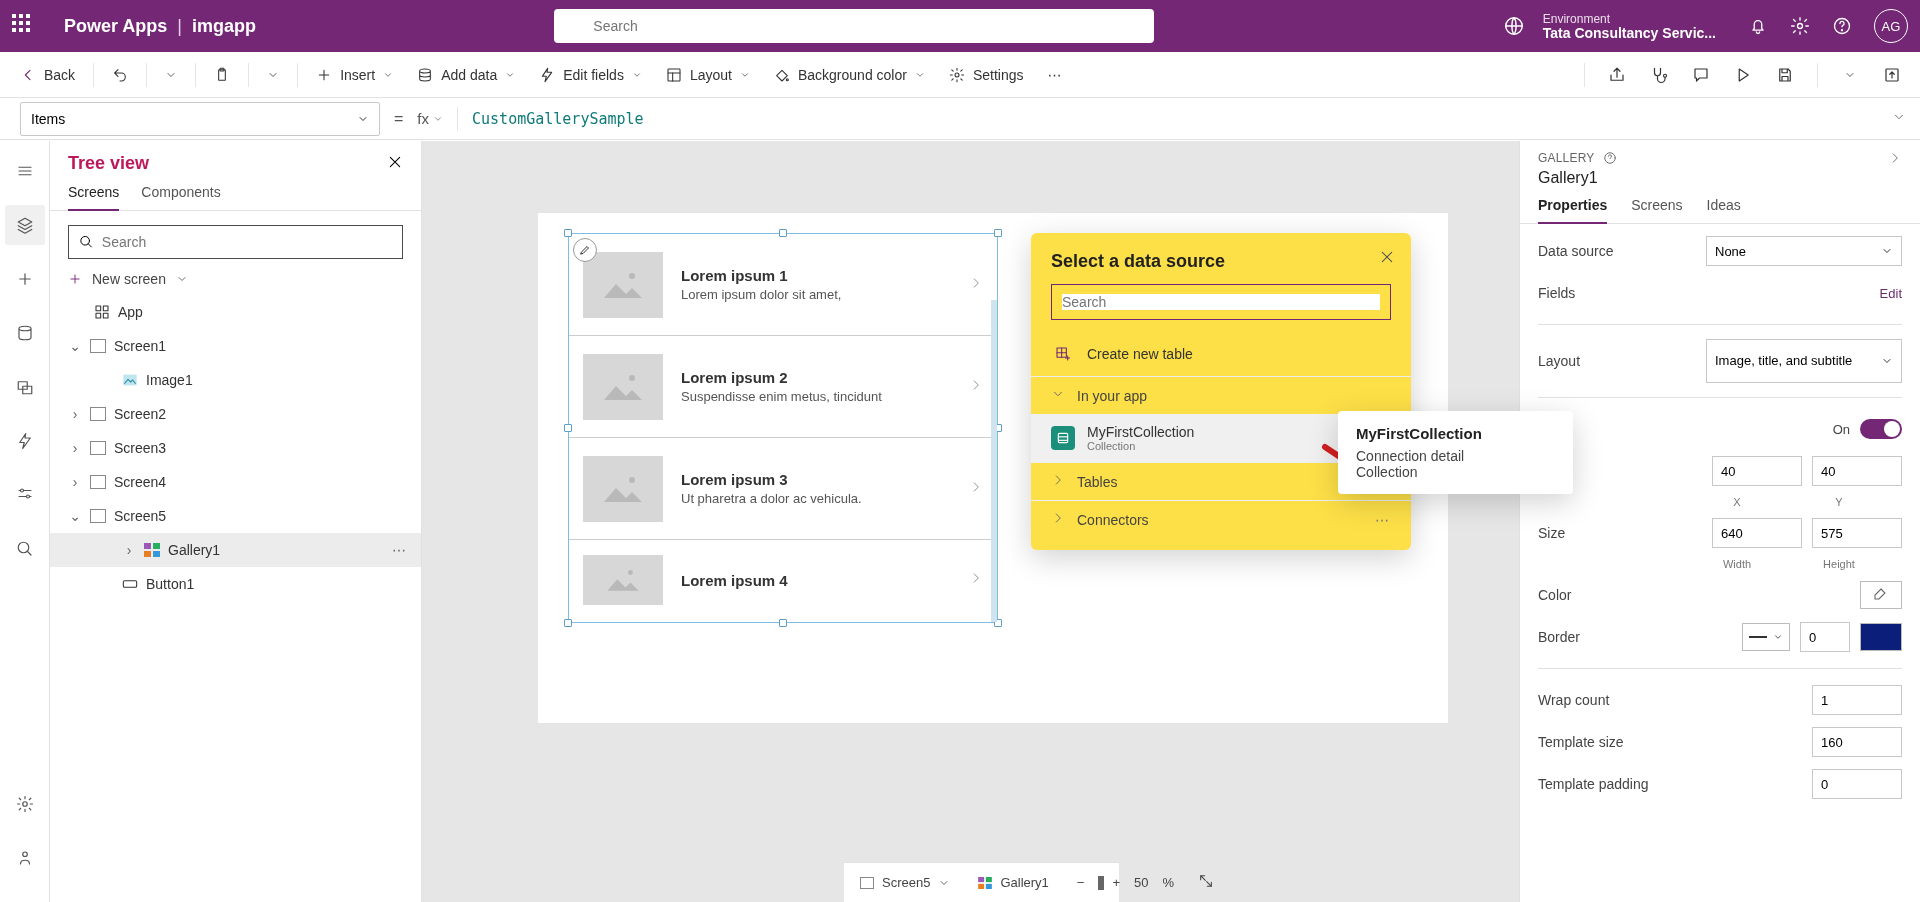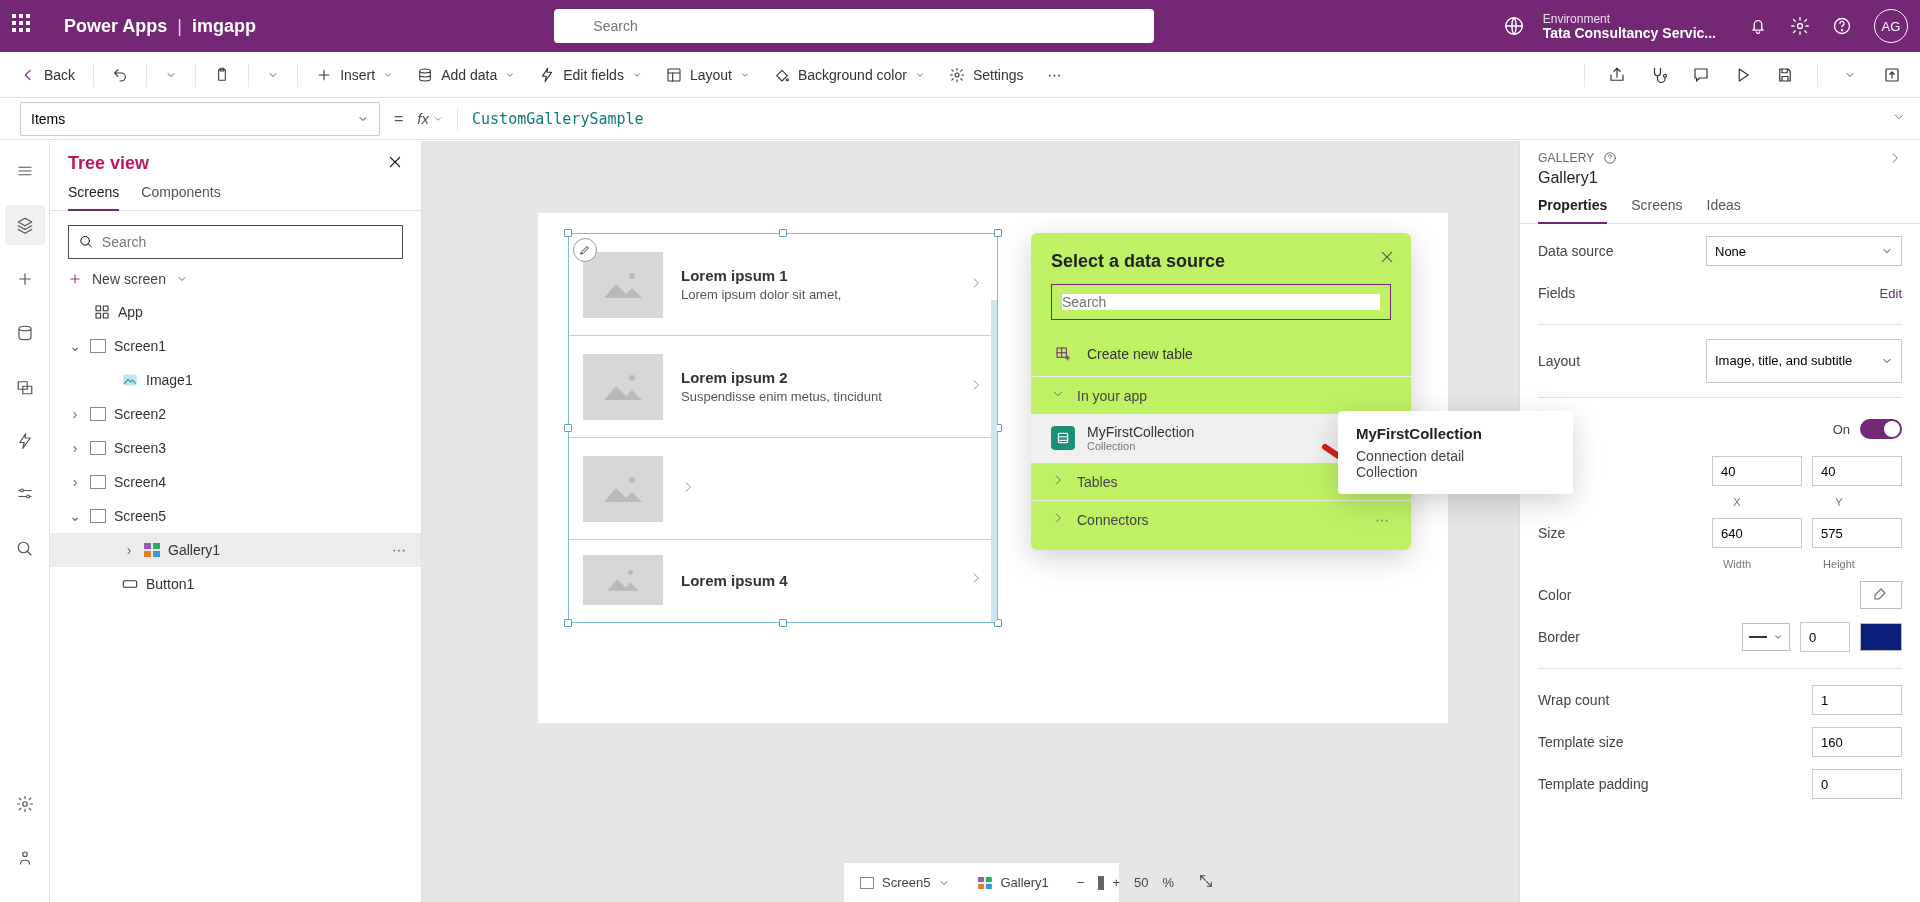--- a/index.html
+++ b/index.html
@@ -27,21 +27,21 @@
 .cmdbar .divider { width: 1px; height: 24px; background: #e5e5e5; margin: 0 4px; }
 .cmd-right { margin-left: auto; display: flex; align-items: center; gap: 6px; }
 .cmd-right .divider { margin: 0 8px; }
 .cmd-right .ico-btn { width: 36px; height: 36px; display: flex; align-items: center; justify-content: center; border-radius: 3px; }
 .chev { width: 10px; height: 10px; display: inline-block; }
 
 
 .formulabar { height: 42px; border-bottom: 1px solid #e1e1e1; display: flex; align-items: center; padding: 0 0 0 20px; }
 .prop-select { width: 360px; height: 34px; border: 1px solid #c8c8c8; border-radius: 2px; padding: 0 10px; font-size: 14px; display: flex; align-items: center; justify-content: space-between; }
 .equals { margin: 0 14px; font-size: 16px; color: #555; }
-.fx { font-style: italic; font-size: 15px; color: #555; display: flex; align-items: center; gap: 4px; margin-right: 6px; }
+.fx { font-size: 15px; color: #555; display: flex; align-items: center; gap: 4px; margin-right: 6px; }
 .formula-input { flex: 1; height: 34px; border: 0; outline: 0; font-family: Consolas, monospace; font-size: 15px; color: #0f7a7a; padding: 0 6px; }
 .formula-expand { width: 42px; text-align: center; color: #666; }
 
 
 .main { position: absolute; top: 141px; bottom: 0; left: 0; right: 0; display: flex; }
 
 
 .leftrail { width: 50px; background: #fff; border-right: 1px solid #e1e1e1; display: flex; flex-direction: column; align-items: center; padding-top: 10px; gap: 14px; color: #555; }
 .leftrail .rail-ico { width: 40px; height: 40px; display: flex; align-items: center; justify-content: center; border-radius: 3px; }
 .leftrail .spacer { flex: 1; }
@@ -74,21 +74,21 @@
 .editpencil { position: absolute; left: 4px; top: 4px; width: 24px; height: 24px; border: 1px solid #999; border-radius: 50%; background: #fff; display: flex; align-items: center; justify-content: center; z-index: 3; }
 .gal-item { display: flex; align-items: center; gap: 18px; height: 102px; border-bottom: 1px solid #ccc; padding: 0 14px; }
 .gal-img { width: 80px; height: 66px; background: #d7d7d7; position: relative; display: flex; align-items: center; justify-content: center; }
 .gal-txt { flex: 1; }
 .gal-txt .t { font-size: 15px; font-weight: 600; color: #333; }
 .gal-txt .s { font-size: 13px; color: #555; margin-top: 3px; }
 .gal-arrow { color: #888; }
 .gallery .scroll-hint { position: absolute; right: 0; top: 66px; bottom: 0; width: 6px; background: #d0e4ef; }
 
 
-.ds-popup { position: absolute; left: 493px; top: 20px; width: 380px; background: #bef264; border-radius: 6px; box-shadow: 0 8px 30px rgba(0,0,0,.18); padding-bottom: 12px; z-index: 5; }
+.ds-popup { position: absolute; left: 493px; top: 20px; width: 380px; background: #fde047; border-radius: 6px; box-shadow: 0 8px 30px rgba(0,0,0,.18); padding-bottom: 12px; z-index: 5; }
 .ds-popup h3 { font-size: 18px; font-weight: 600; padding: 18px 20px 12px 20px; color: #222; }
 .ds-popup .close { position: absolute; right: 16px; top: 16px; color: #555; }
 .ds-popup .ds-search { margin: 0 20px 12px 20px; height: 36px; border: 1.5px solid #742774; display: flex; align-items: center; padding: 0 10px; }
 .ds-popup .ds-search input { border: 0; outline: 0; width: 100%; font-size: 14px; color: #666; }
 .ds-row { display: flex; align-items: center; gap: 12px; padding: 10px 20px; font-size: 14px; color: #333; }
 .ds-row.hdr { color: #444; }
 .ds-row.hdr .caret { color: #666; }
 .ds-row.item { padding-left: 20px; }
 .ds-row.item.hil { background: #f0f0f0; }
 .ds-row .badge { width: 24px; height: 24px; border-radius: 4px; display: flex; align-items: center; justify-content: center; color: #fff; font-size: 12px; }
@@ -549,20 +549,24 @@
                 <path d="M9 5l7 7-7 7"></path>
               </svg></div>
         </div>
         <div class="gal-item">
           <div class="gal-img">
               <svg width="42" height="34" viewBox="0 0 42 34">
                 <circle cx="30" cy="8" r="3" fill="#b9b9b9"></circle>
                 <path d="M2 30l12-14 10 10 6-6 10 10H2z" fill="#b9b9b9"></path>
               </svg>
             </div>
+          <div class="gal-txt">
+              <div class="t">Lorem ipsum 3</div>
+              <div class="s">Ut pharetra a dolor ac vehicula.</div>
+            </div>
           <div class="gal-arrow"><svg class="svgico" width="14" height="14" viewBox="0 0 24 24">
                 <path d="M9 5l7 7-7 7"></path>
               </svg></div>
         </div>
         <div class="gal-item" style="height:80px;border-bottom:0">
           <div class="gal-img" style="height:50px">
               <svg width="42" height="28" viewBox="0 0 42 34">
                 <circle cx="30" cy="8" r="3" fill="#b9b9b9"></circle>
                 <path d="M2 30l12-14 10 10 6-6 10 10H2z" fill="#b9b9b9"></path>
               </svg>

